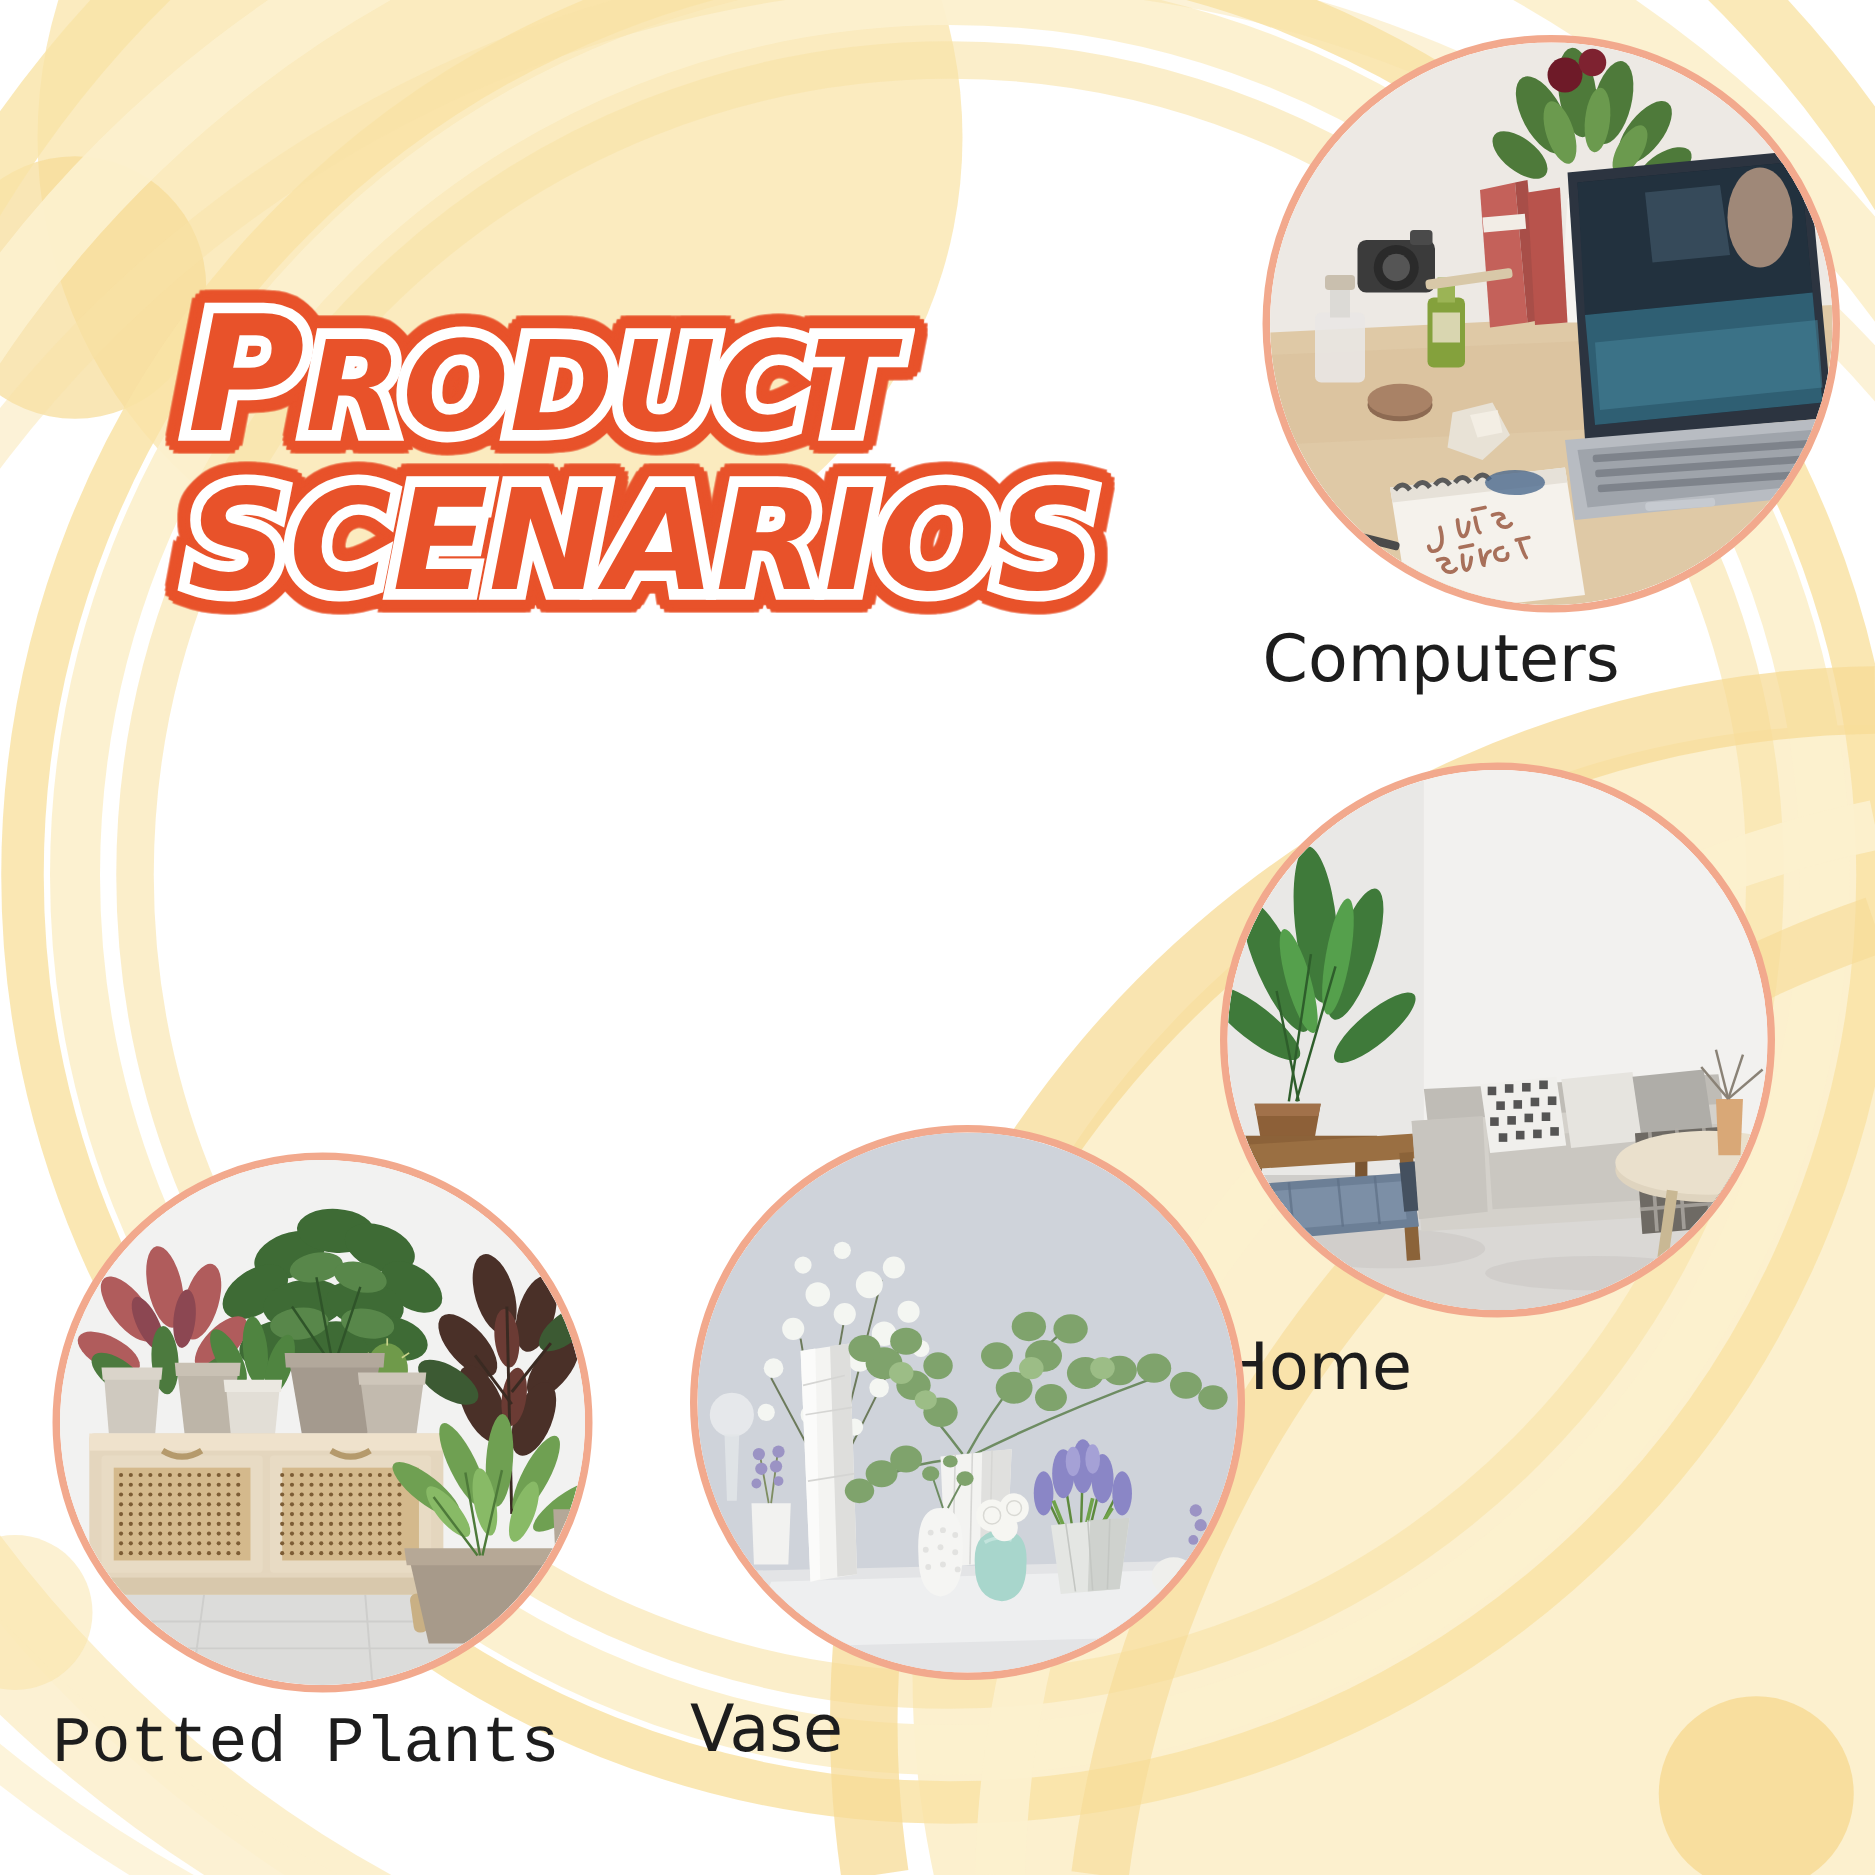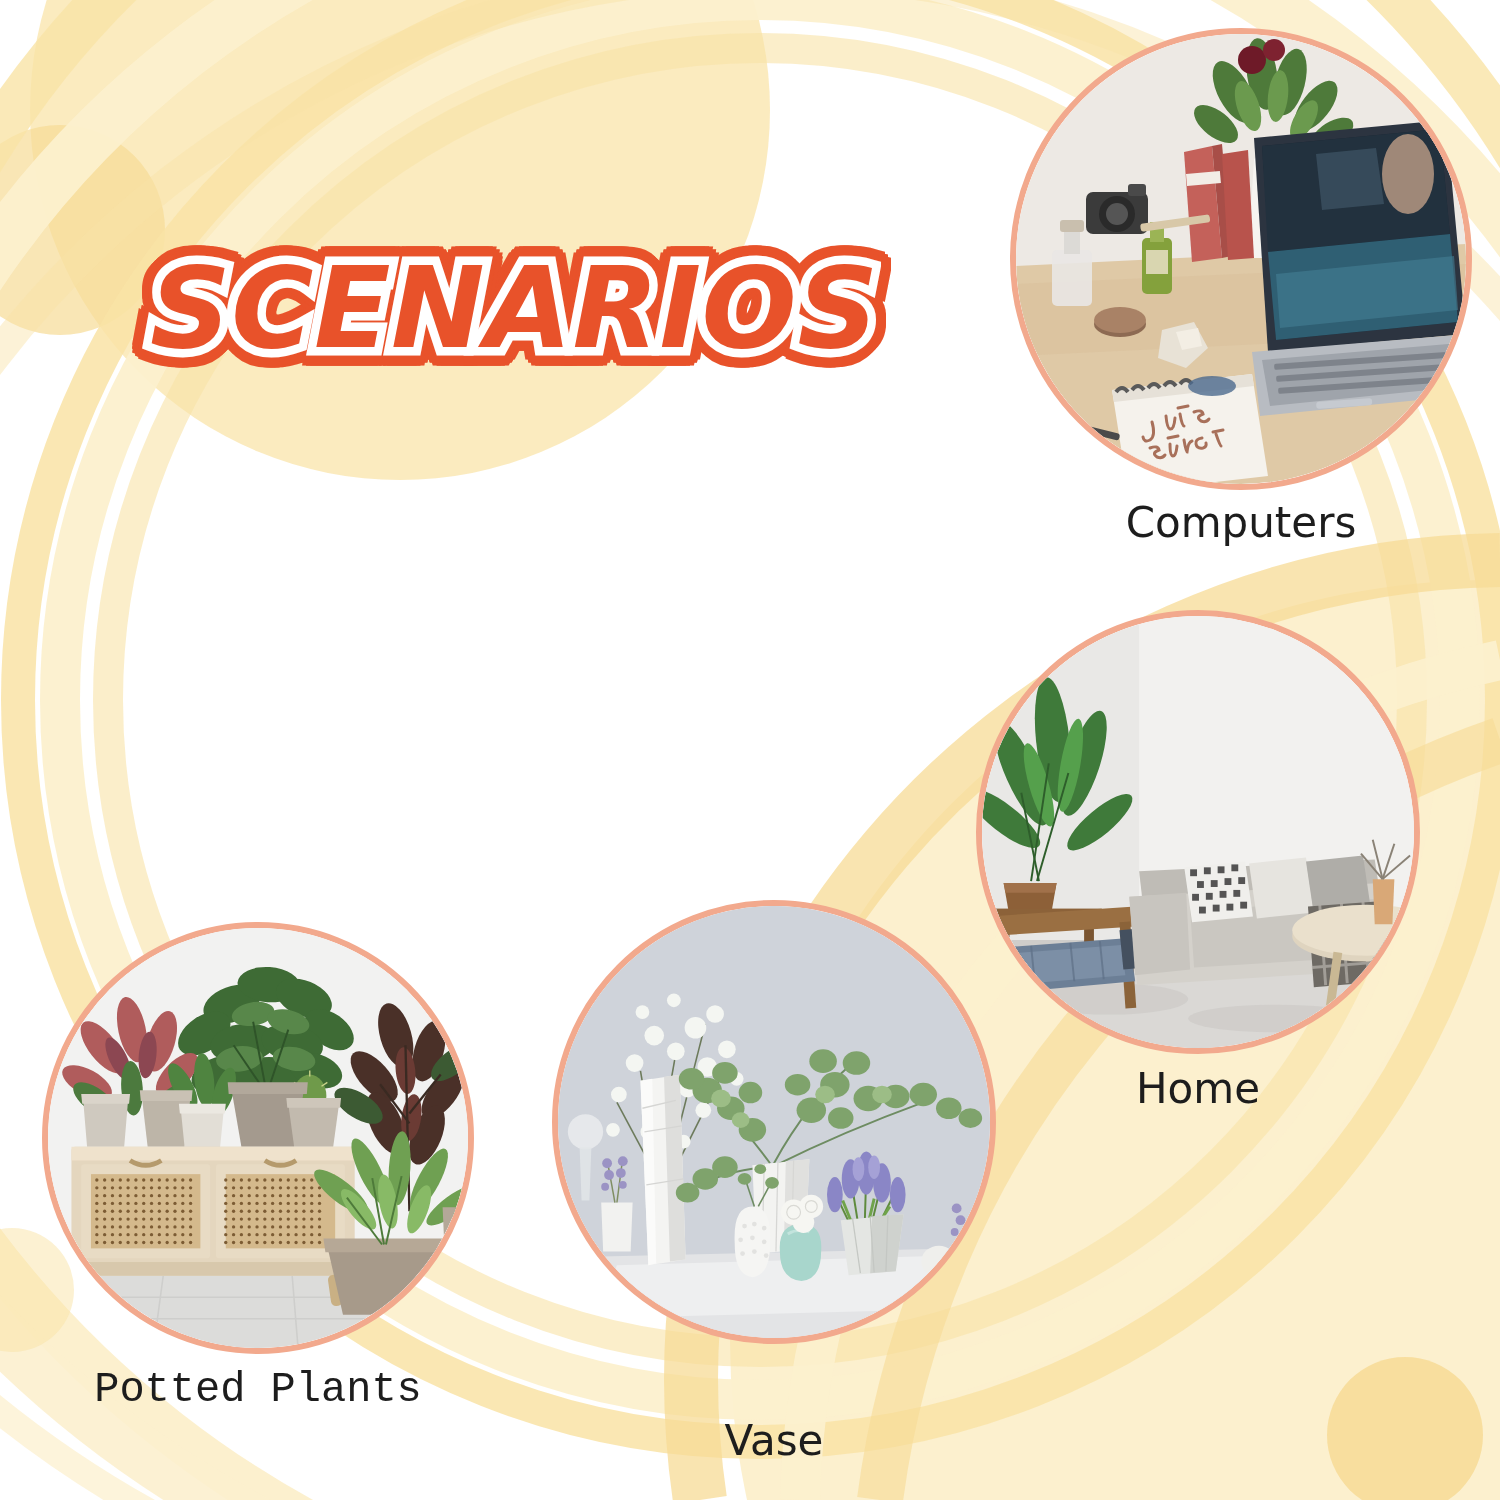--- a/index.html
+++ b/index.html
@@ -62,36 +62,36 @@
     background: #ffffff;
   }
   .photo-inner {
     position: absolute; inset: 0;
     border-radius: 50%;
     overflow: hidden;
   }
   .scenario-label {
     position: absolute;
     font-family: "DejaVu Sans", sans-serif;
-    font-size: 42px;
+    font-size: 52px;
     font-weight: 400;
     color: #1d1d1d;
     white-space: nowrap;
-    text-align: center;
+    text-align: left;
   }
 
   
   #scene-computers .photo-ring { left: 1010px; top: 28px;  width: 462px; height: 462px; }
   #scene-computers .scenario-label { left: 1010px; top: 498px; width: 462px; }
 
   #scene-home .photo-ring { left: 976px; top: 610px; width: 444px; height: 444px; }
   #scene-home .scenario-label { left: 976px; top: 1064px; width: 444px; }
 
   #scene-vase .photo-ring { left: 552px; top: 900px; width: 444px; height: 444px; }
-  #scene-vase .scenario-label { left: 552px; top: 1416px; width: 444px; }
+  #scene-vase .scenario-label { left: 552px; top: 1354px; width: 444px; }
 
   #scene-potted .photo-ring { left: 42px; top: 922px; width: 432px; height: 432px; }
   #scene-potted .scenario-label { left: 42px; top: 1366px; width: 432px; font-family: Liberation Mono, monospace; }
 
   .photo-svg { display: block; width: 100%; height: 100%; }
 </style>
 </head>
 <body>
 
 <div id="stage">
@@ -133,20 +133,21 @@
         <path d="M 1500 740 A 930 930 0 0 0 880 1500" stroke="#F7DB95" stroke-width="46" opacity="0.6"></path>
       </g>
 
       <circle cx="1405" cy="1435" r="78" fill="#F7DB95" opacity="0.85"></circle>
 
       <circle cx="12" cy="1290" r="62" fill="#F9E3A6" opacity="0.5"></circle>
     </g>
   </svg>
 
   <div id="title-block">
+    <div class="title-line" id="title-line-1"><span>P</span><span class="small-caps">RODUCT</span></div>
     <div class="title-line" id="title-line-3">SCENARIOS</div>
   </div>
 
   <div class="scenario" id="scene-computers">
     <div class="photo-ring">
       <div class="photo-inner">
         <svg class="photo-svg" viewBox="0 0 450 450" xmlns="http://www.w3.org/2000/svg" preserveAspectRatio="xMidYMid slice">
           <rect width="450" height="450" fill="#F3EFE9"></rect>
 
           <rect x="0" y="0" width="450" height="232" fill="#EDE9E4"></rect>

